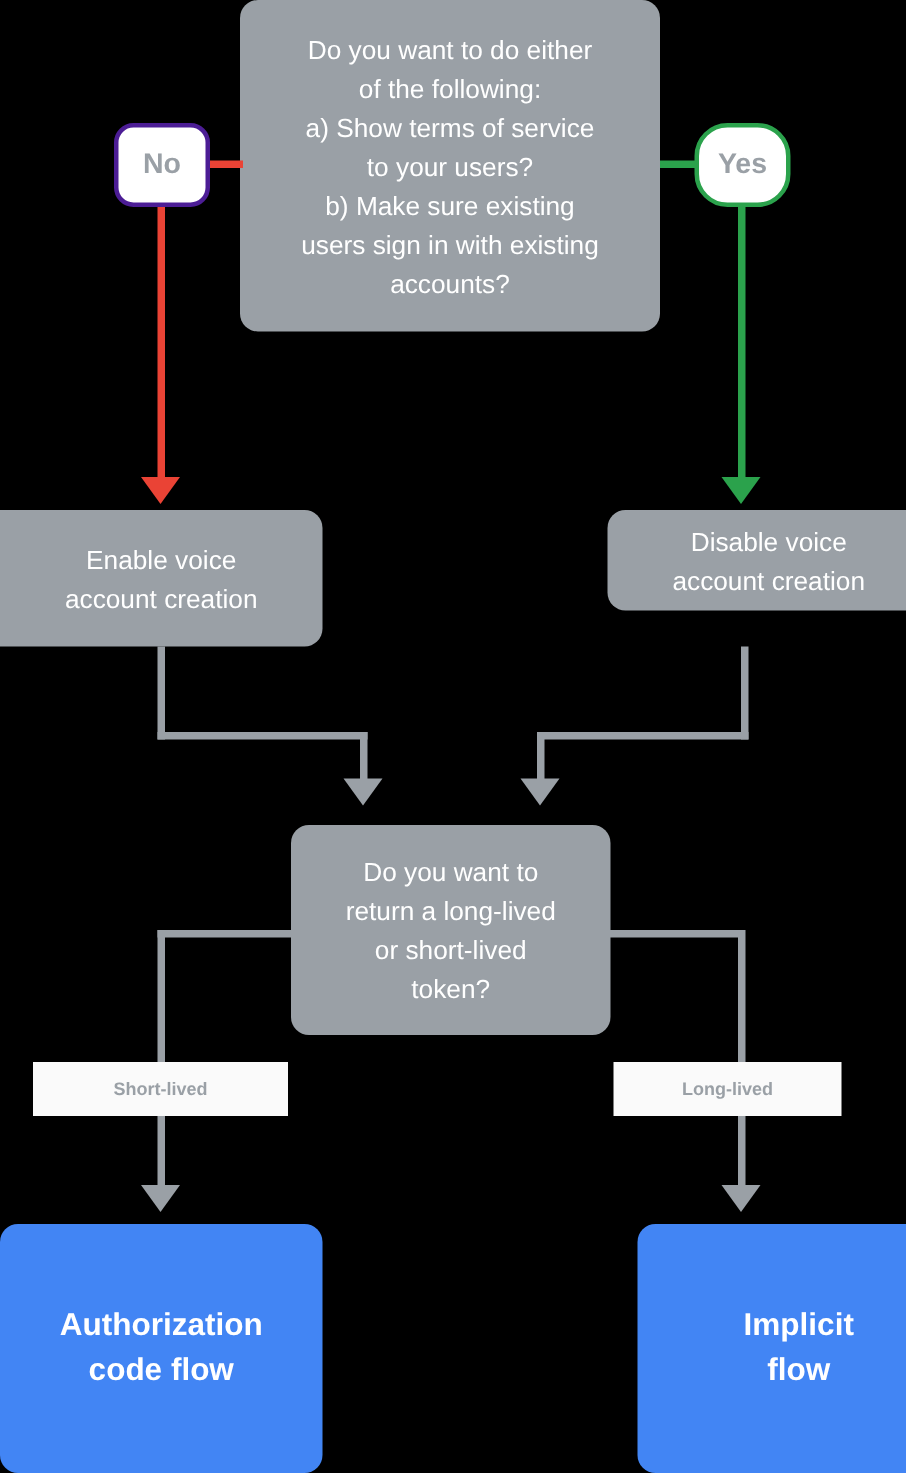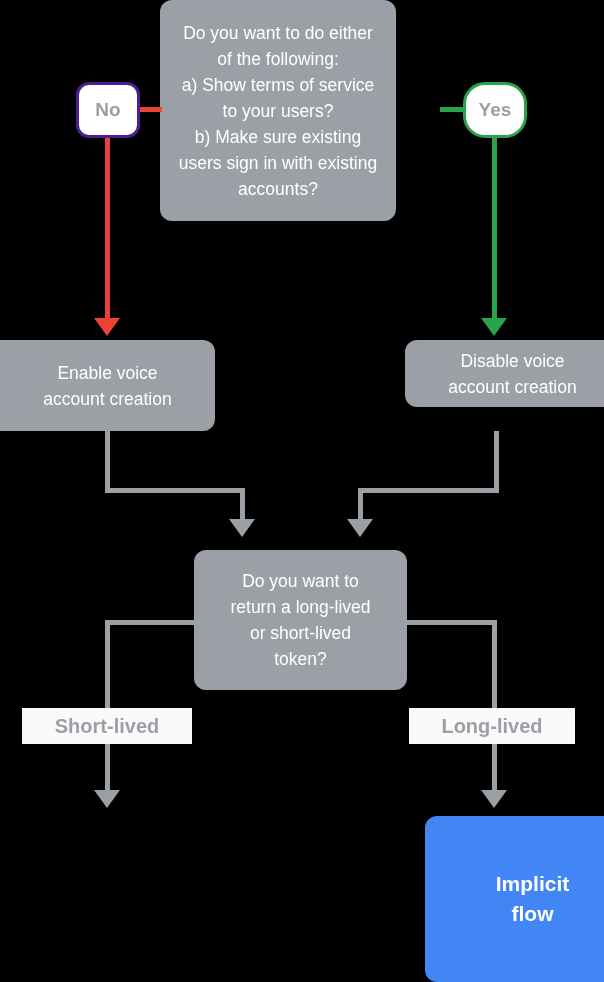--- a/index.html
+++ b/index.html
@@ -74,21 +74,21 @@
 
   
   .edge-label {
     position: absolute;
     box-sizing: border-box;
     background: #fafafa;
     display: flex;
     align-items: center;
     justify-content: center;
     color: #9aa0a6;
-    font-size: 20px;
+    font-size: 12px;
     font-weight: bold;
     z-index: 5;
   }
 
   
   .vline, .hline {
     position: absolute;
     background: #9aa0a6;
   }
   .vline.red, .hline.red { background: #ea4335; }
@@ -103,21 +103,21 @@
     border-top: 18px solid #9aa0a6;
   }
   .arrowhead.red { border-top-color: #ea4335; }
   .arrowhead.green { border-top-color: #2ba24c; }
 </style>
 </head>
 <body>
 
 <div id="canvas">
 
-  <div class="node gray-box" style="left:160px; top:0px; width:236px; height:221px;">
+  <div class="node gray-box" style="left:160px; top:0px; width:280px; height:221px;">
     <span class="txt">Do you want to do either
 of the following:
 a) Show terms of service
 to your users?
 b) Make sure existing
 users sign in with existing
 accounts?</span>
   </div>
 
   <div class="hline red" style="left:138px; top:107px; width:24px; height:5px;"></div>
@@ -170,23 +170,27 @@
   <div class="arrowhead" style="left:94px; top:790px;"></div>
 
   <div class="edge-label" style="left:22px; top:708px; width:170px; height:36px;">
     <span>Short-lived</span>
   </div>
 
   <div class="hline" style="left:402px; top:620px; width:92px; height:5px;"></div>
   <div class="vline" style="left:492px; top:620px; width:5px; height:180px;"></div>
   <div class="arrowhead" style="left:481px; top:790px;"></div>
 
-  <div class="edge-label" style="left:409px; top:708px; width:166px; height:36px;">
+  <div class="edge-label" style="left:409px; top:708px; width:152px; height:36px;">
     <span>Long-lived</span>
   </div>
 
+  <div class="node blue-box flush-left" style="left:0px; top:816px; width:215px; height:166px;">
+    <span class="txt">Authorization
+code flow</span>
+  </div>
 
   <div class="node blue-box flush-right" style="left:389px; top:816px; width:215px; height:166px;margin-left:36px;">
     <span class="txt">Implicit
 flow</span>
   </div>
 
 </div>
 
 </body></html>

